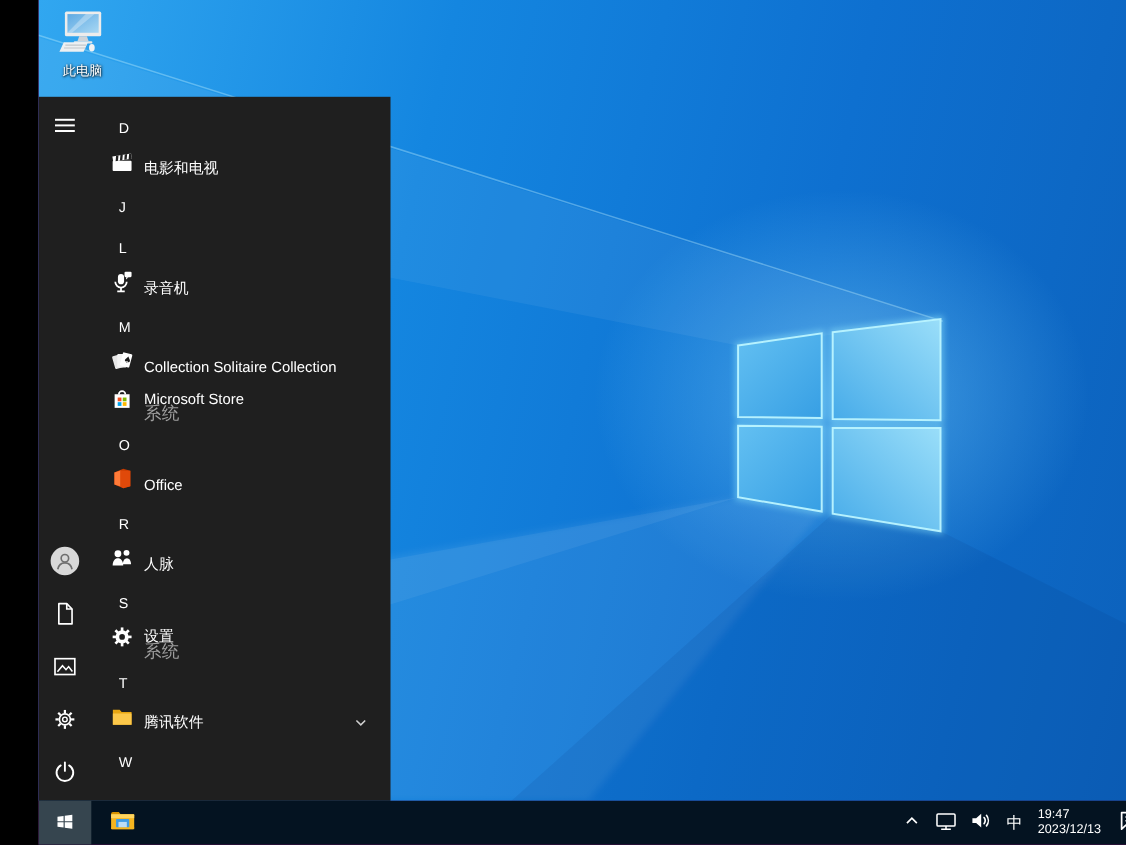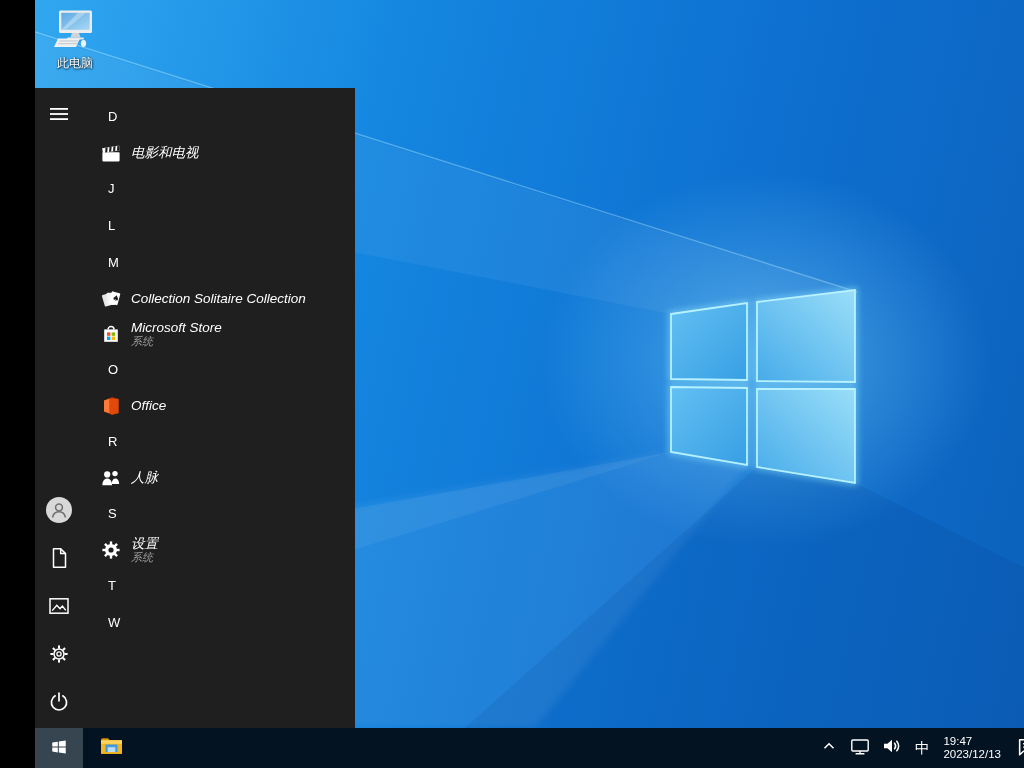--- a/index.html
+++ b/index.html
@@ -17,25 +17,25 @@
   .desktop-icon{position:absolute;left:12px;top:8px;width:56px;display:flex;flex-direction:column;align-items:center;z-index:2;cursor:default;}
   .desktop-icon .di-label{margin-top:1px;font-size:12px;color:#fff;text-shadow:0 1px 2px rgba(0,0,0,.85),1px 0 2px rgba(0,0,0,.6);}
 
   
   .start-menu{position:absolute;left:0;top:88px;width:320px;height:640px;background:var(--start_menu_bg,#1f1f1f);display:flex;z-index:5;overflow:hidden;}
   .sm-rail{width:48px;flex:0 0 48px;display:flex;flex-direction:column;align-items:center;box-sizing:border-box;padding-top:4px;}
   .rail-btn{width:48px;height:48px;display:flex;align-items:center;justify-content:center;}
   .rail-spacer{flex:1;}
   .sm-apps{flex:1;padding-top:10px;overflow:hidden;}
   .sm-letter{height:37px;display:flex;align-items:center;padding-left:25px;color:#fff;font-size:13px;}
-  .sm-item{height:35px;display:flex;align-items:center;padding-left:16px;font-style:italic;}
+  .sm-item{height:35px;display:flex;padding-left:16px;}
   .sm-icon{width:24px;height:24px;flex:0 0 24px;display:flex;align-items:center;justify-content:center;}
   .sm-texts{margin-left:8px;display:flex;flex-direction:column;justify-content:center;}
   .sm-label{font-size:13.5px;color:#fff;line-height:15px;white-space:nowrap;}
-  .sm-sub{font-size:11px;color:var(--sublabel_gray,#9e9e9e);line-height:13px;}
+  .sm-sub{font-size:16px;color:var(--sublabel_gray,#9e9e9e);line-height:13px;}
   .sm-chevron{margin-left:auto;margin-right:20px;display:flex;align-items:center;}
 
   
   .taskbar{position:absolute;left:0;bottom:0;width:1024px;height:40px;background:var(--taskbar_bg,#041321);display:flex;align-items:stretch;z-index:10;}
   .tb-start{width:48px;flex:0 0 48px;background:var(--start_button_bg,#36454f);display:flex;align-items:center;justify-content:center;}
   .tb-btn{width:48px;display:flex;align-items:center;justify-content:center;}
   .tb-explorer{margin-left:4px;}
   .tb-fill{flex:1;}
   .tray{display:flex;align-items:center;}
   .tray-btn{height:40px;display:flex;align-items:center;justify-content:center;padding:0 5px;}
@@ -178,20 +178,34 @@
                 </g>
               </g>
             </svg>
           </span>
           <span class="sm-texts">
             <span class="sm-label">电影和电视</span>
           </span>
         </div>
         <div class="sm-letter">J</div>
         <div class="sm-letter">L</div>
+        <div class="sm-item">
+          <span class="sm-icon">
+            <svg width="24" height="24" viewBox="0 0 24 24">
+              <rect x="8.2" y="5" width="5.6" height="9.5" rx="2.8" fill="#fff"></rect>
+              <path d="M5.8 12.2 a5.2 5.2 0 0 0 10.4 0" fill="none" stroke="#fff" stroke-width="1.6"></path>
+              <path d="M11 17.6 v2.6 M7.6 20.8 h6.8" stroke="#fff" stroke-width="1.6"></path>
+              <rect x="14.2" y="3" width="6.4" height="5" rx="1" fill="#fff"></rect>
+              <path d="M15.6 8 v2.2 l2.2-2.2z" fill="#fff"></path>
+            </svg>
+          </span>
+          <span class="sm-texts">
+            <span class="sm-label">录音机</span>
+          </span>
+        </div>
         <div class="sm-letter">M</div>
         <div class="sm-item">
           <span class="sm-icon">
             <svg width="24" height="24" viewBox="0 0 24 24">
               <g transform="rotate(-16 8 14)">
                 <rect x="4.5" y="7" width="8.6" height="12" rx="1" fill="#e6e6e6"></rect>
               </g>
               <rect x="7.6" y="5.8" width="8.6" height="12.2" rx="1" fill="#f3f3f3"></rect>
               <g transform="rotate(15 16 13)">
                 <rect x="10.8" y="5.2" width="8.8" height="12.4" rx="1" fill="#fff"></rect>
@@ -261,20 +275,36 @@
               </g>
               <circle cx="12" cy="12" r="2.6" fill="#1f1f1f"></circle>
             </svg>
           </span>
           <span class="sm-texts">
             <span class="sm-label">设置</span>
             <span class="sm-sub">系统</span>
           </span>
         </div>
         <div class="sm-letter">T</div>
+        <div class="sm-item">
+          <span class="sm-icon">
+            <svg width="24" height="24" viewBox="0 0 24 24">
+              <path d="M3.6 6.2 h6.2 l1.8 2 h9 v11.6 h-17 z" fill="#e8a612"></path>
+              <path d="M3.6 9.6 h17 v10.2 h-17 z" fill="#fcc84a"></path>
+            </svg>
+          </span>
+          <span class="sm-texts">
+            <span class="sm-label">腾讯软件</span>
+          </span>
+          <span class="sm-chevron">
+            <svg width="14" height="14" viewBox="0 0 14 14">
+              <path d="M3 5 l4 4 4-4" fill="none" stroke="#cfcfcf" stroke-width="1.4"></path>
+            </svg>
+          </span>
+        </div>
         <div class="sm-letter">W</div>
       </div>
   </div>
 
   <div class="taskbar">
     <div class="tb-start">
       <span><svg width="18" height="18" viewBox="0 0 24 24">
             <g fill="#fff">
               <path d="M3 7.4 10.4 6.3 V12.7 H3 Z"></path>
               <path d="M11.8 6.1 21 4.8 V12.7 H11.8 Z"></path>

